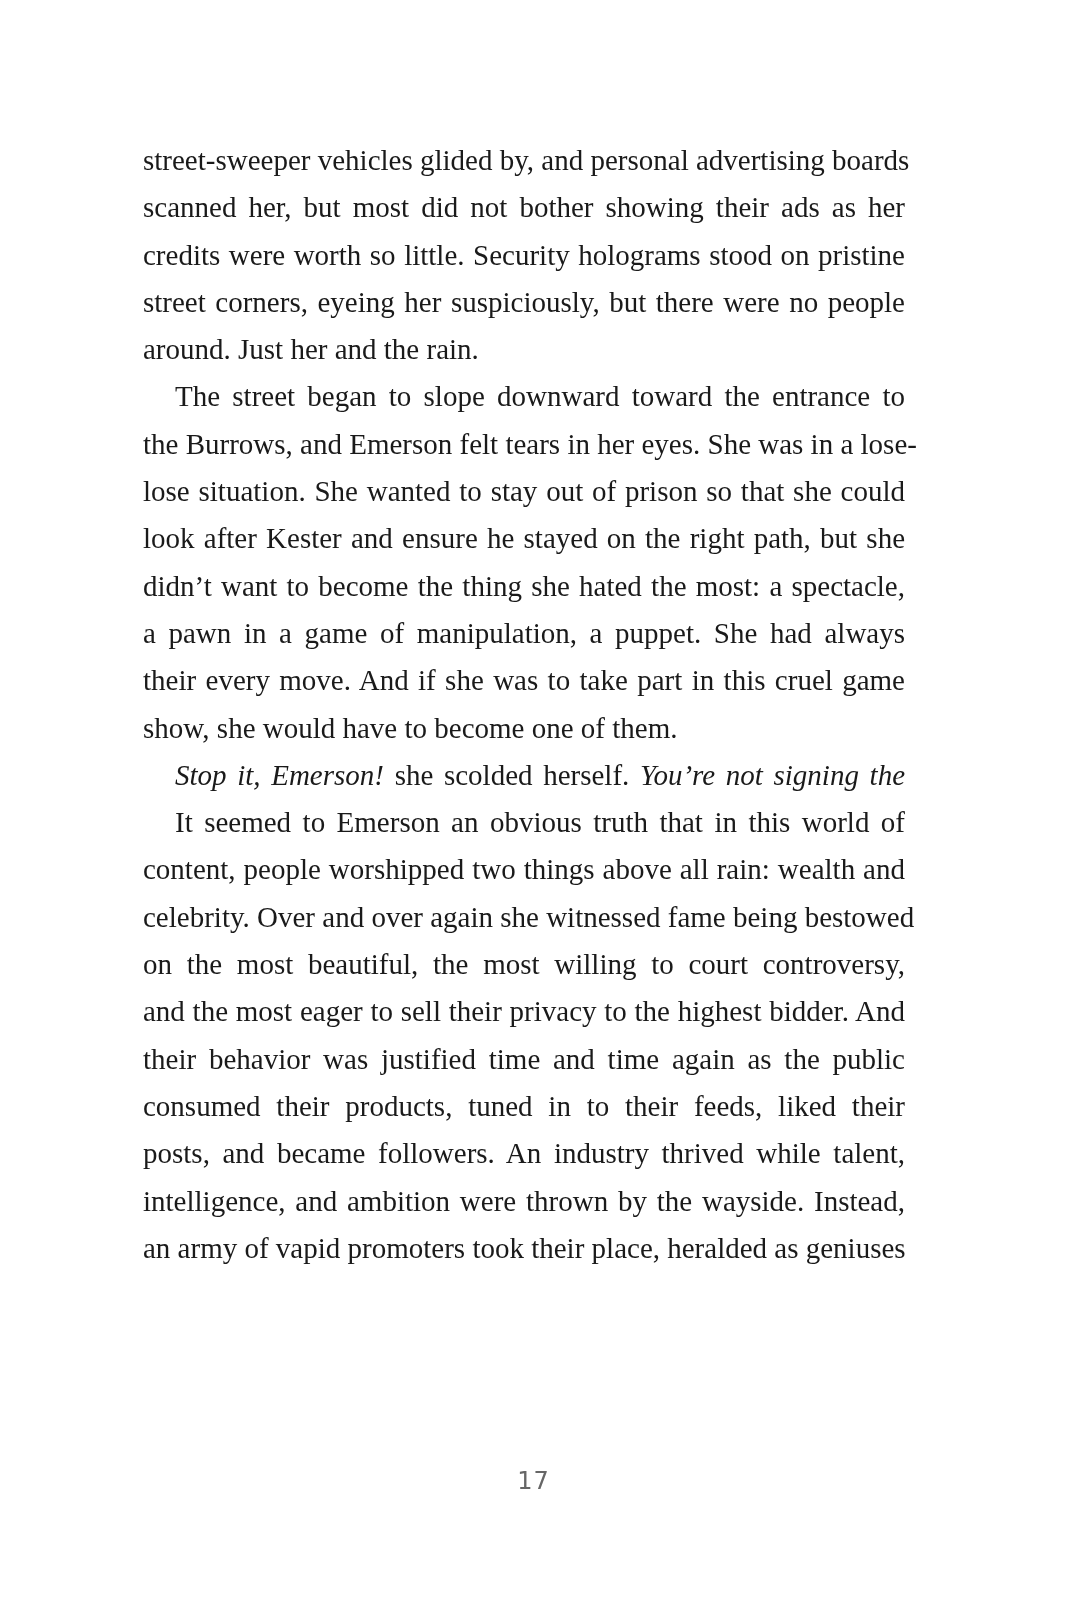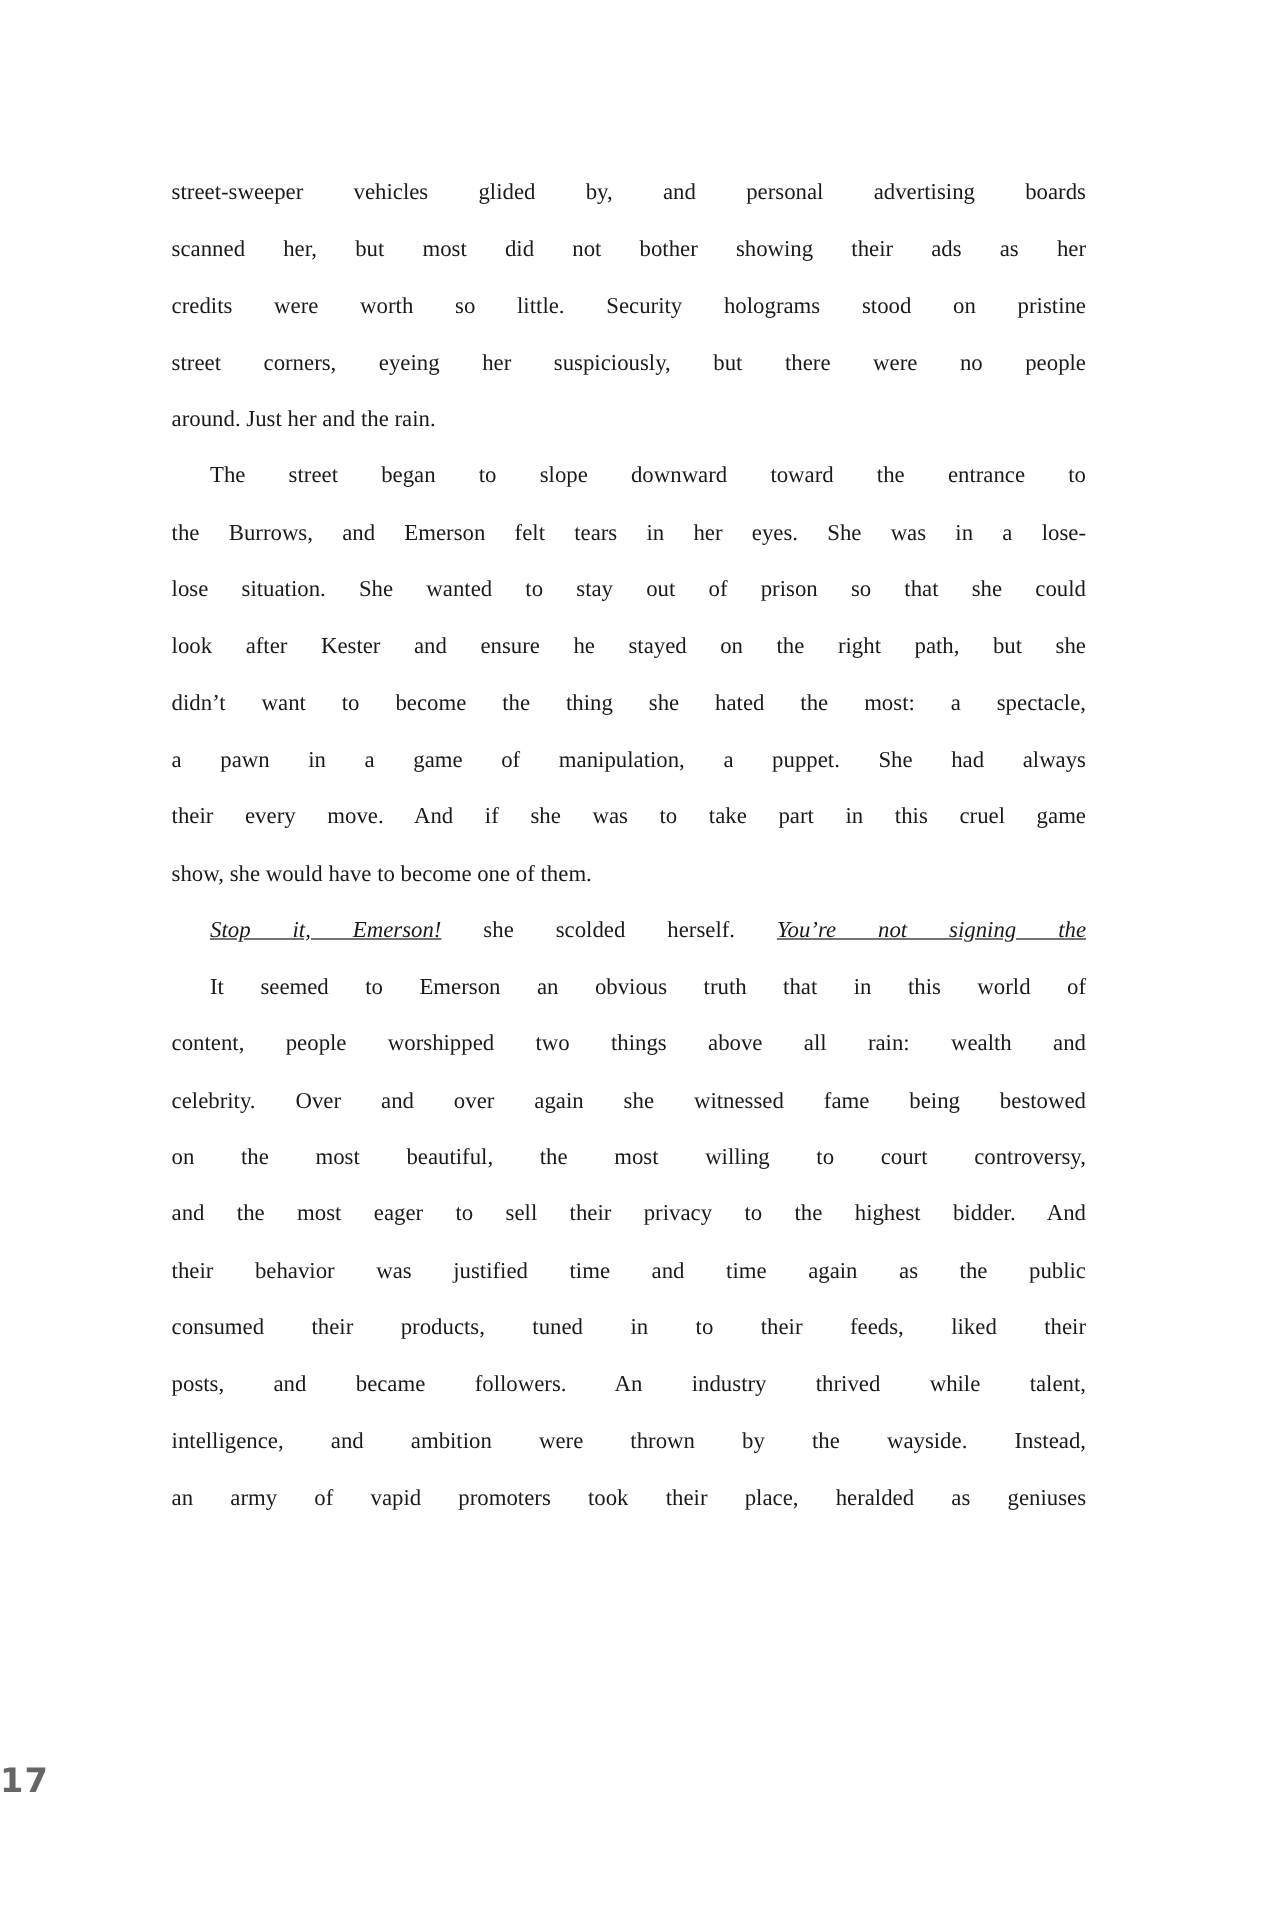--- a/index.html
+++ b/index.html
@@ -19,50 +19,50 @@
       width: 1067px;
       height: 1600px;
       background: #ffffff;
     }
     .text-block {
       position: absolute;
       left: 143px;
       top: 137px;
       width: 762px;
       font-family: "Liberation Serif", "DejaVu Serif", serif;
-      font-size: 19px;
+      font-size: 29px;
       line-height: 47.3px;
       color: #1a1a1a;
     }
     .para {
       margin: 0;
       text-align: justify;
       text-align-last: left;
       hyphens: manual;
     }
     .line {
       display: block;
       text-align: justify;
       text-align-last: justify;
       white-space: nowrap;
       overflow: visible;
     }
     .line.last { text-align-last: left; }
     .line.indent { padding-left: 32px; }
-    .it { font-style: italic; text-decoration: underline; }
+    .it { font-style: italic; }
     .page-number {
       position: absolute;
       left: 0;
       width: 1067px;
       top: 1467px;
+      text-align: center;
       font-family: "DejaVu Sans", "Liberation Sans", sans-serif;
-      font-size: 28px;
+      font-size: 24px;
       color: #666666;
       letter-spacing: 1px;
-      font-weight: bold;
     }
   </style>
 </head>
 <body>
 
 <div class="page">
   <div class="text-block" id="text-block">
       <div class="para">
         <span class="line"><span>street-sweeper vehicles glided by, and personal advertising boards</span></span>
         <span class="line"><span>scanned her, but most did not bother showing their ads as her</span></span>

